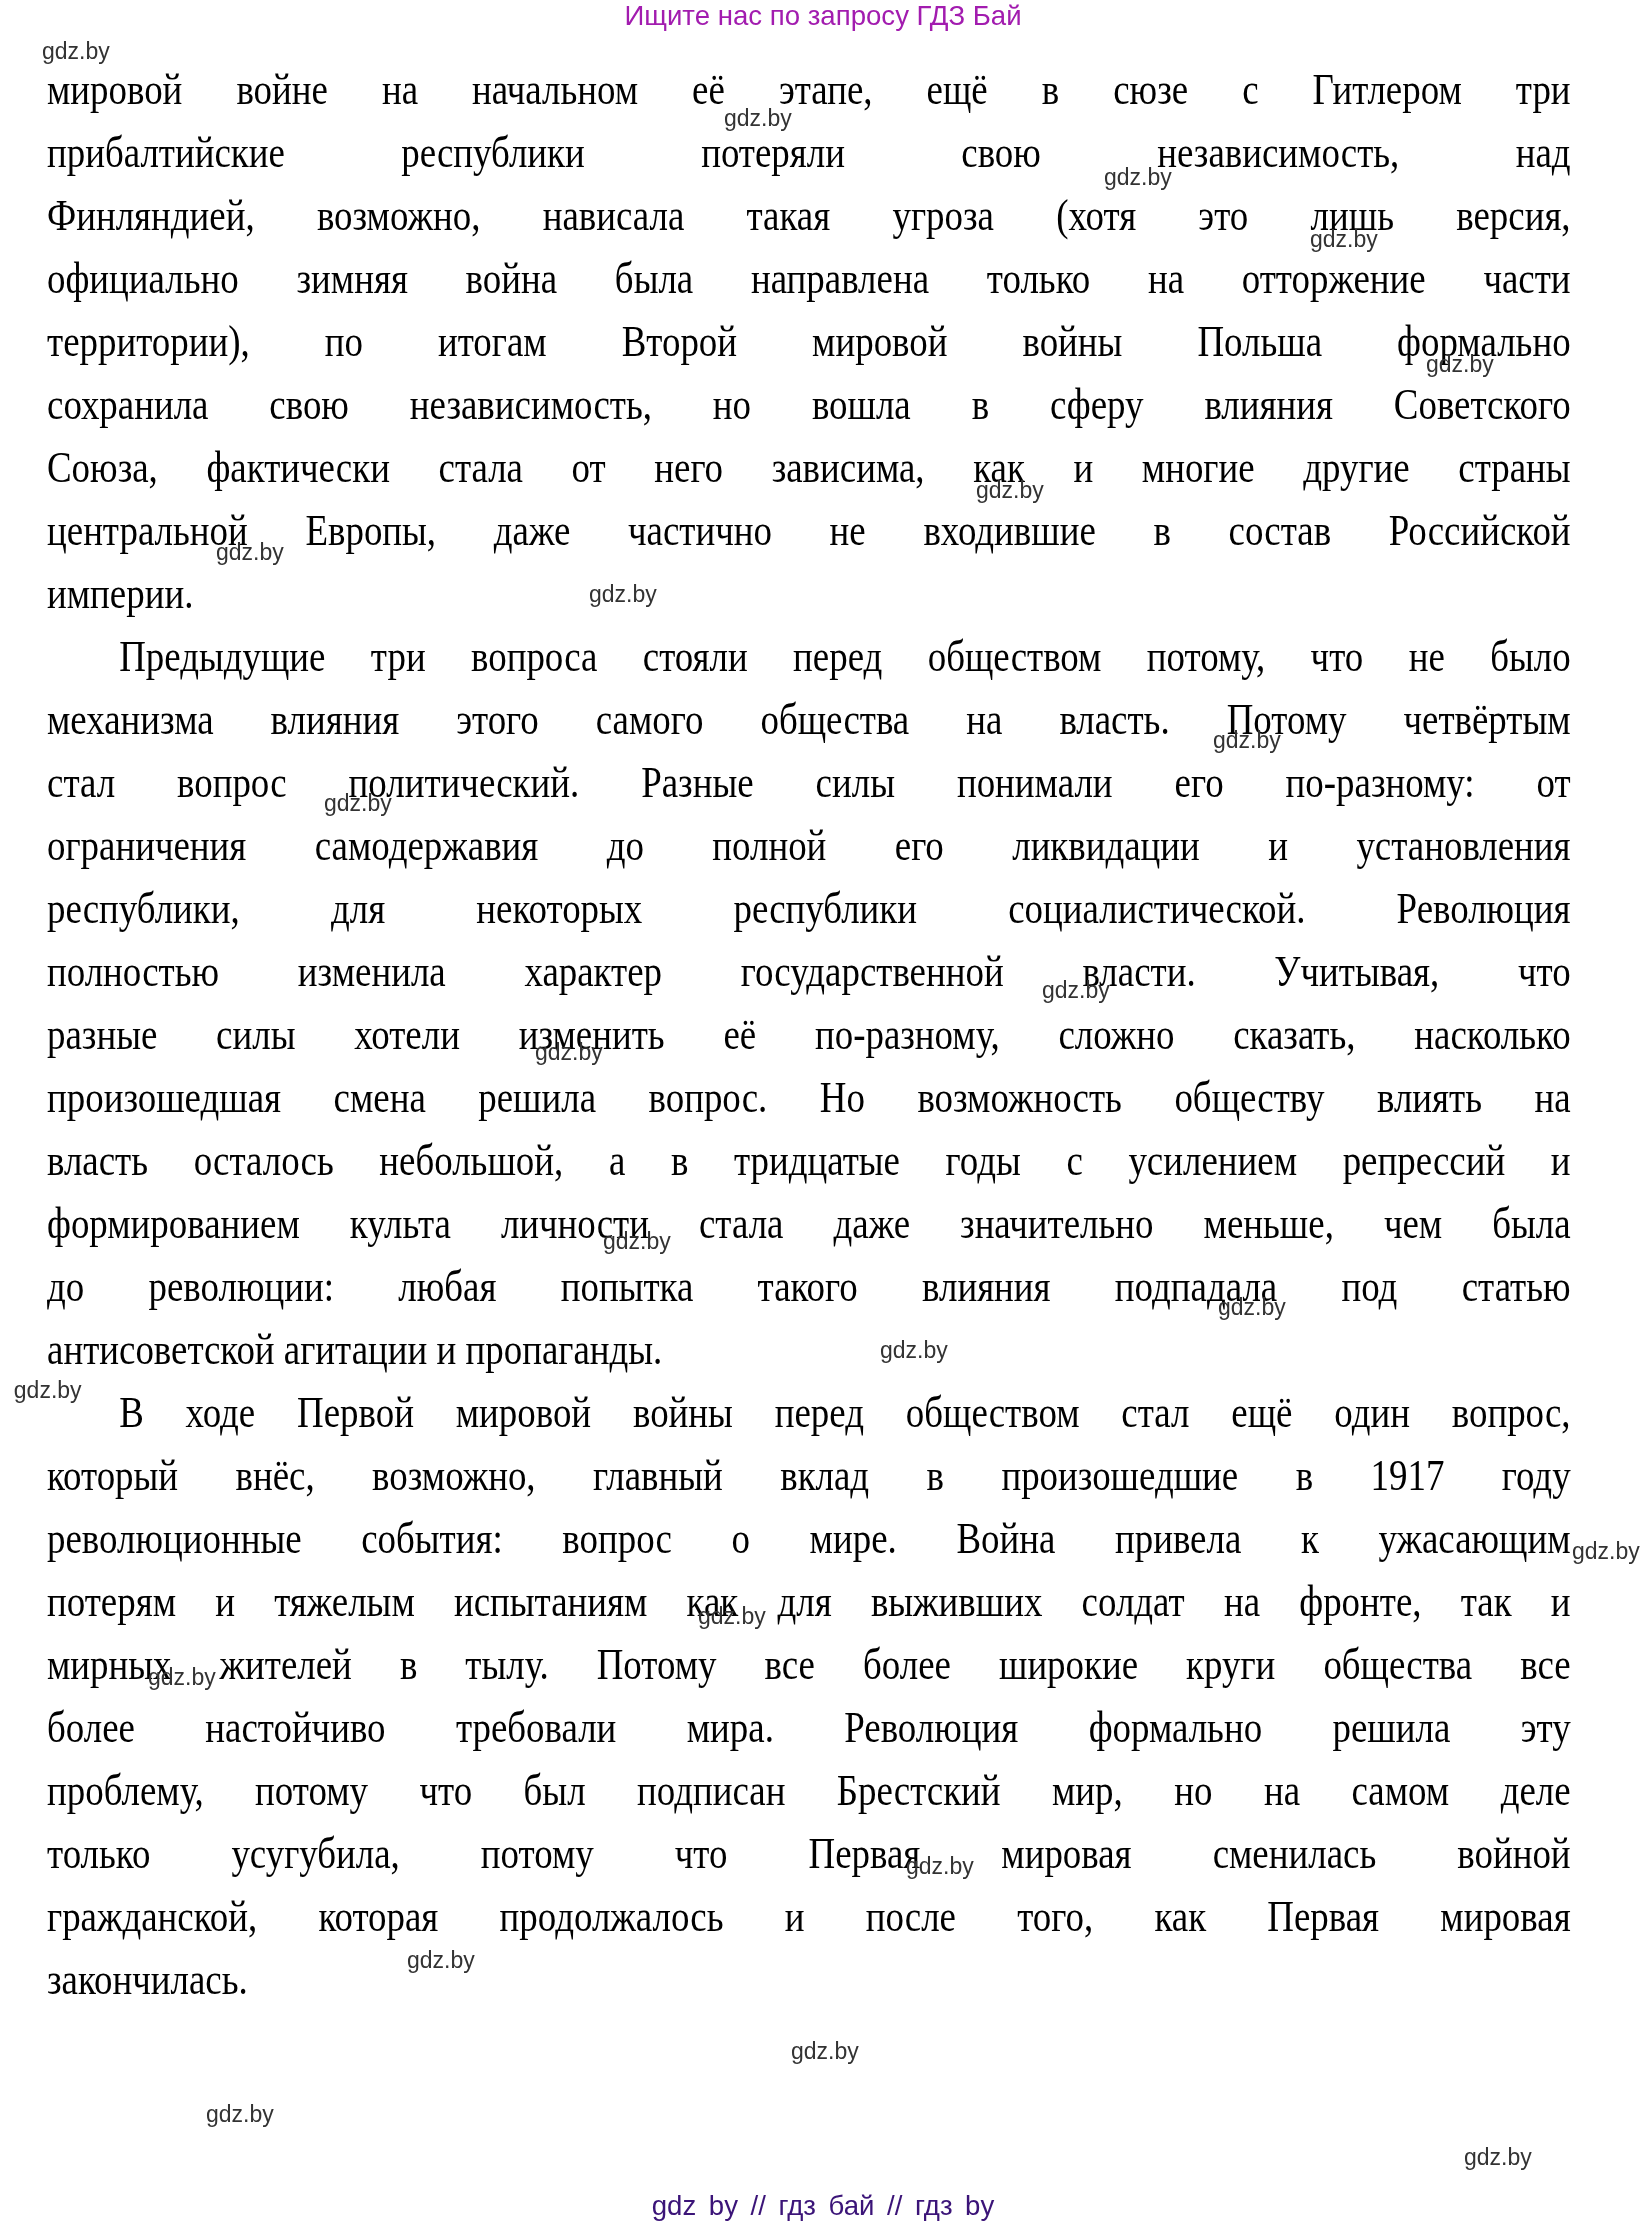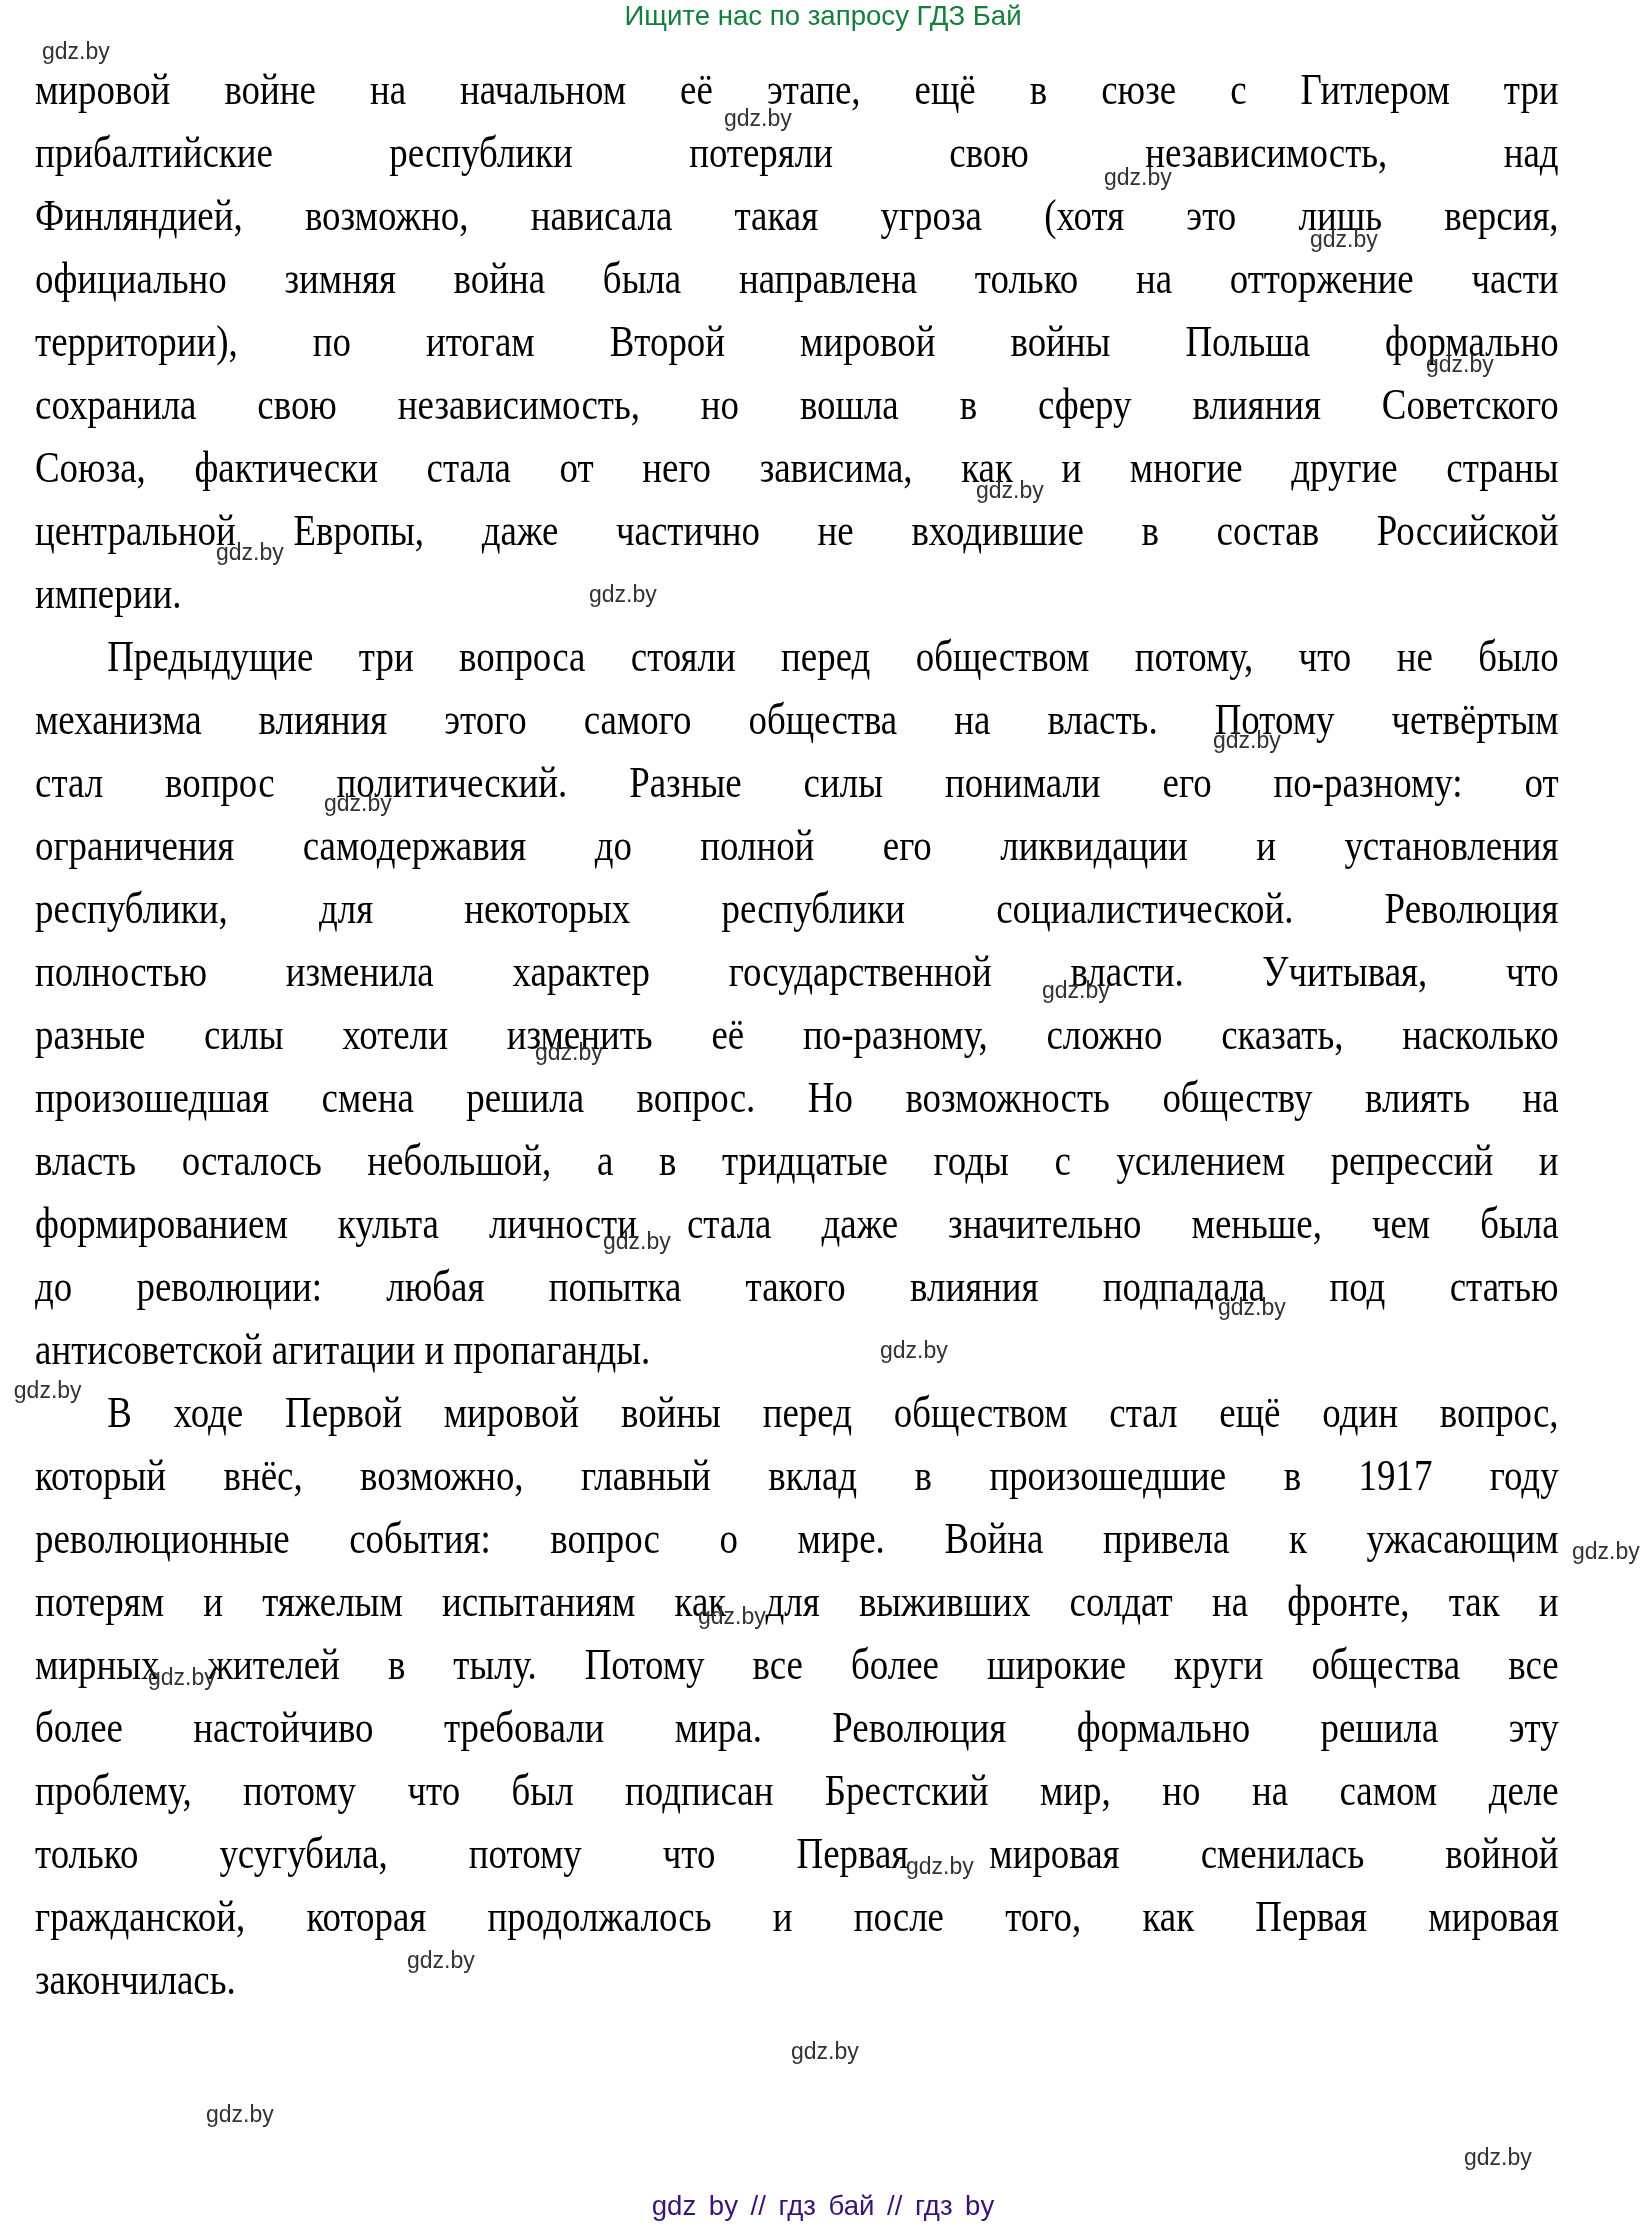--- a/index.html
+++ b/index.html
@@ -1,28 +1,28 @@
 <!DOCTYPE html>
 <html style="font-size:13px"><head>
 <meta charset="utf-8">
 <style>
   html, body { margin:0; padding:0; background:#ffffff; }
   body { width:1646px; height:2227px; position:relative; overflow:hidden; }
   .header {
     position:absolute; top:0; left:0; width:1646px; text-align:center;
     font-family:"Liberation Sans", sans-serif; font-size:27.6px; line-height:32px;
-    color:#15803d;
+    color:#a21caf;
   }
   .footer {
     position:absolute; top:2188px; left:0; width:1646px; text-align:center;
     font-family:"Liberation Sans", sans-serif; font-size:27.6px; line-height:36px;
     color:#3b1478; word-spacing:4.9px;
   }
   .text-block {
-    position:absolute; left:35px; top:58px; width:1523px;
+    position:absolute; left:47px; top:58px; width:1523px;
     font-family:"Liberation Serif", serif; font-size:45px; line-height:63px;
     color:#000000;
   }
   .line {
     display:block; height:63px; white-space:nowrap; text-align:justify;
     text-align-last:justify; transform-origin:left center;
     transform:scaleX(0.82); width:122%;
   }
   .line.last { text-align-last:left; }
   .line.indent { padding-left:88px; box-sizing:border-box; }

